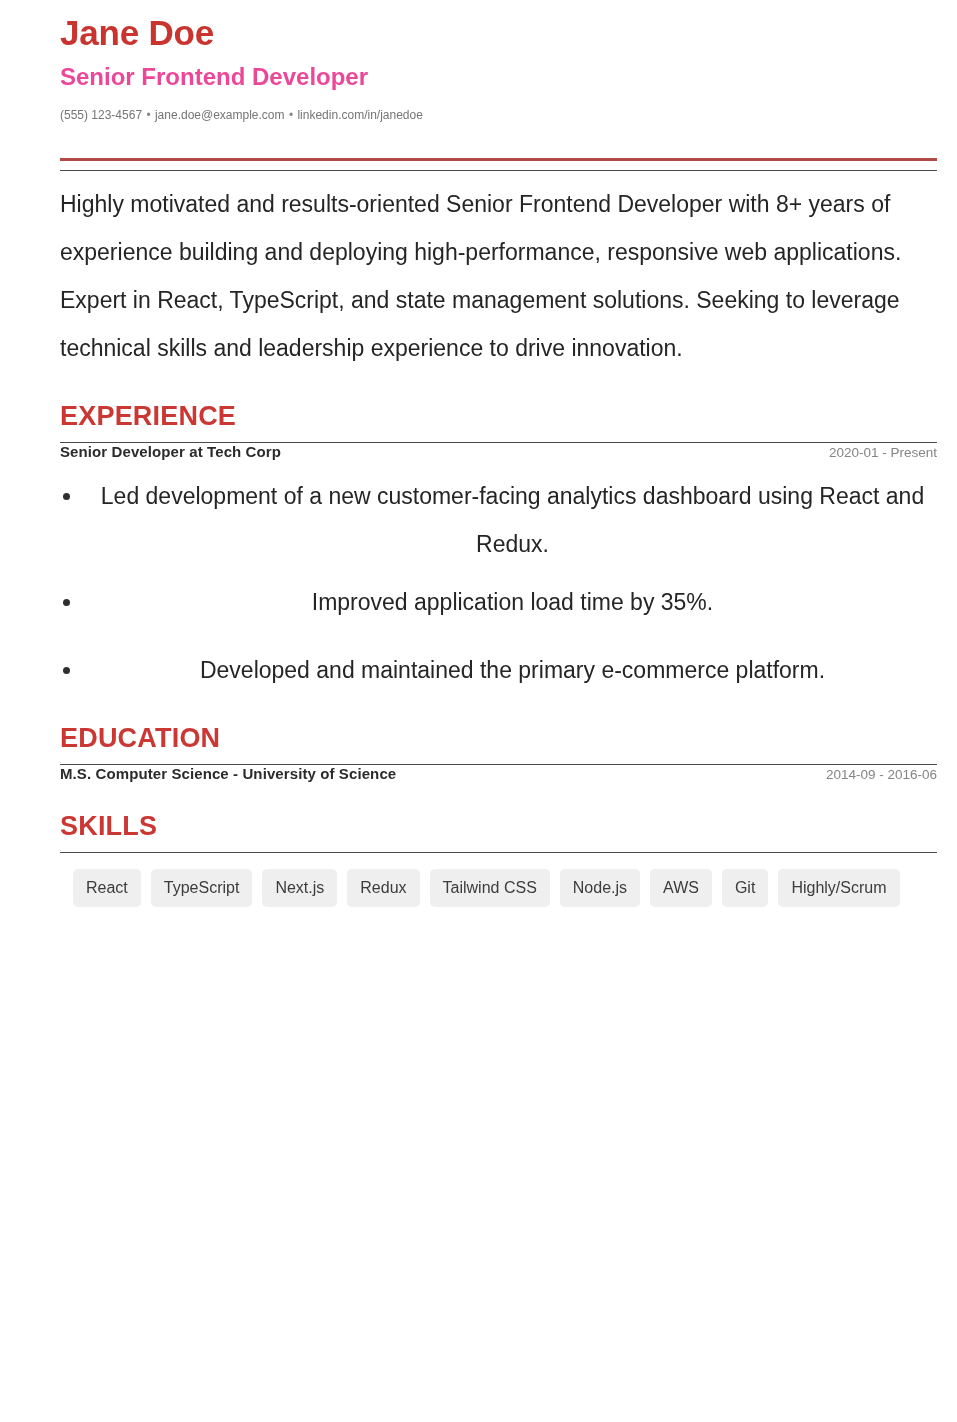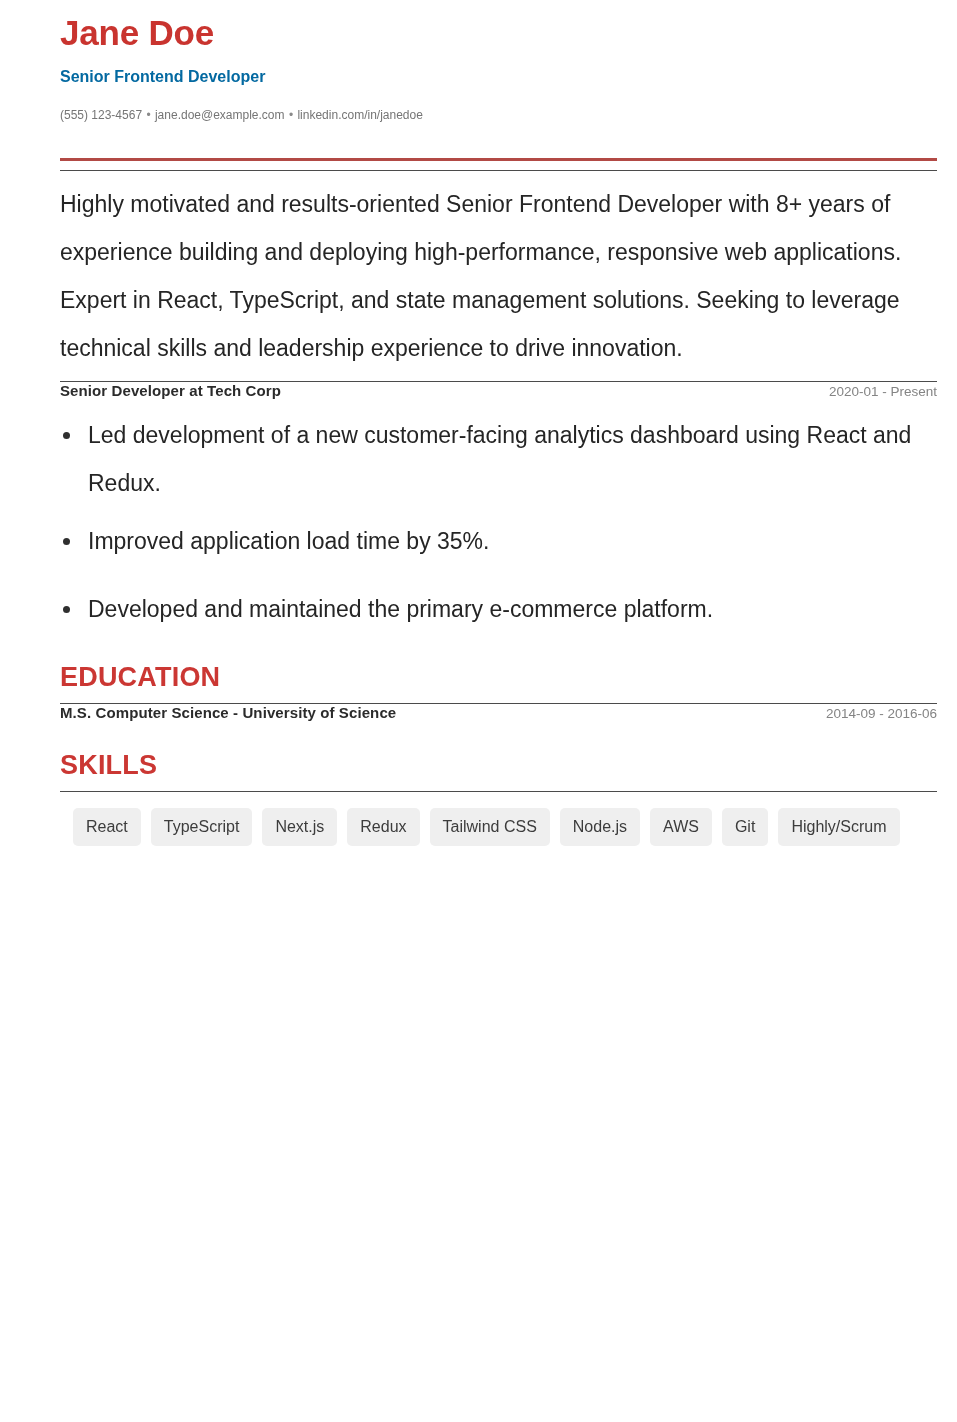--- a/index.html
+++ b/index.html
@@ -33,24 +33,24 @@
   }
   .name {
     font-size: 35px;
     line-height: 44px;
     font-weight: bold;
     color: #c9342f;
     letter-spacing: -0.2px;
     margin: 0;
   }
   .subtitle {
-    font-size: 16px;
+    font-size: 24px;
     line-height: 26px;
     font-weight: bold;
-    color: #0369a1;
+    color: #ec4899;
     margin: 9px 0 0 0;
   }
   .contact {
     font-size: 12px;
     line-height: 29px;
     color: #757575;
     margin: 11px 0 0 0;
     max-width: 420px;
   }
   .contact .sep {
@@ -118,20 +118,21 @@
     margin: 12px 0 0 0;
     padding: 0;
   }
   ul.bullets li {
     position: relative;
     padding-left: 28px;
     font-size: 23px;
     line-height: 48px;
     color: #252525;
     margin-bottom: 10px;
+    text-align: center;
   }
   ul.bullets li:last-child { margin-bottom: 0; }
   ul.bullets li .dot {
     position: absolute;
     left: 3px;
     top: 21px;
     width: 7px;
     height: 7px;
     border-radius: 50%;
     background: #2f2f2f;
@@ -179,20 +180,21 @@
 
     <hr class="rule-top">
 
     <div class="section">
       <hr class="section-rule">
       <p class="body-text">Highly motivated and results-oriented Senior Frontend Developer with 8+ years of experience building and deploying high-performance, responsive web applications.</p>
       <p class="body-text second">Expert in React, TypeScript, and state management solutions. Seeking to leverage technical skills and leadership experience to drive innovation.</p>
     </div>
 
     <div class="section">
+      <div class="section-title">EXPERIENCE</div>
       <hr class="section-rule">
 
       <div class="experience-group">
         <div class="entry-head">
           <span class="entry-title">Senior Developer at Tech Corp</span>
           <span class="entry-date">2020-01 - Present</span>
         </div>
         <ul class="bullets">
           <li>
             <span class="dot"></span>

